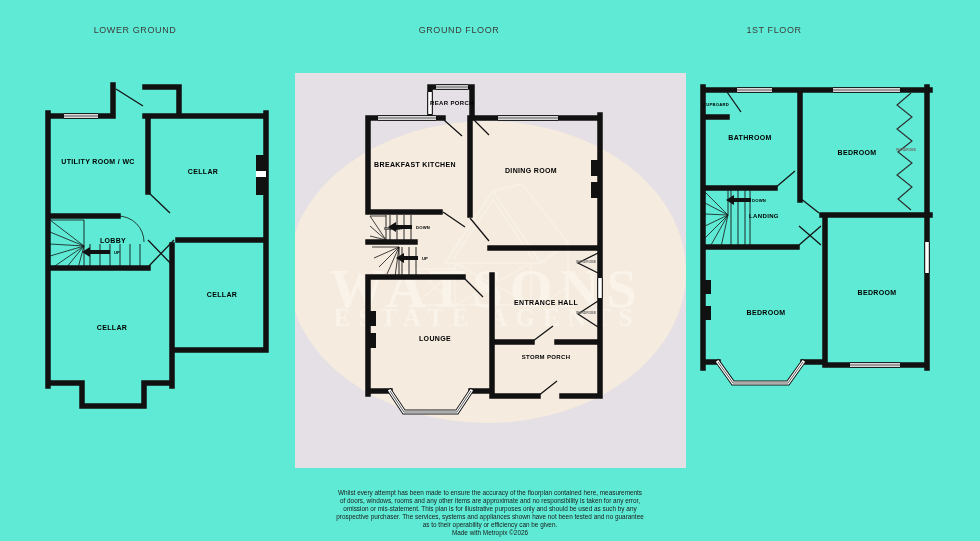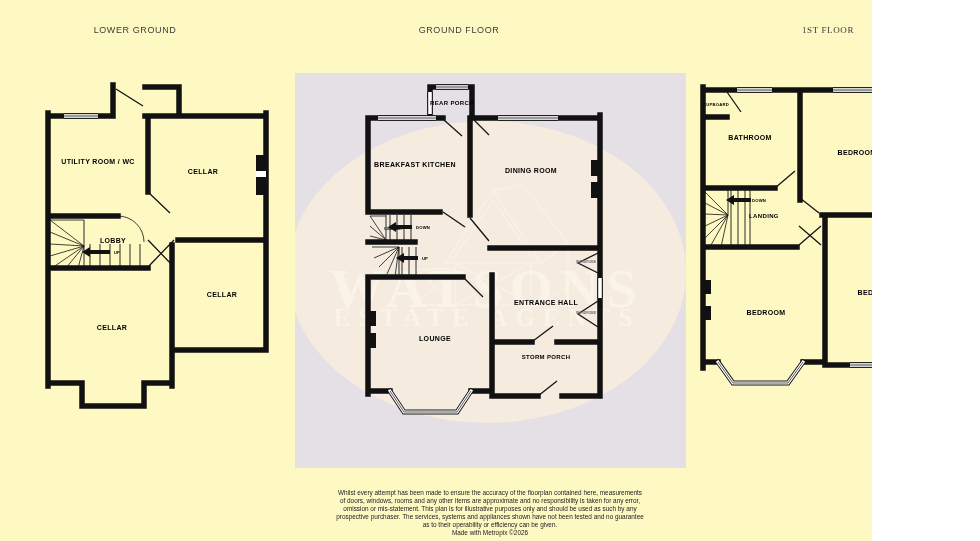--- a/index.html
+++ b/index.html
@@ -3,21 +3,21 @@
 <meta charset="utf-8">
 <style>
   :root{
     --ground-bg:#e4e0e5;
     --wm-fill:#f5ebdf;
     --wm-text:#faf3e9;
     --wall:#111111;
   }
   html,body{margin:0;padding:0;background:#fff;}
   #canvas{
-    position:relative;width:872px;height:541px;background:#fef9c3;overflow:hidden;
+    position:relative;width:980px;height:541px;background:#5eead4;overflow:hidden;
     font-family:"Liberation Sans", sans-serif;
   }
   .floor-title{
     position:absolute;transform:translate(-50%,-50%);
     font-size:9px;letter-spacing:.6px;color:#3c3c3c;white-space:nowrap;z-index:3;
   }
   .ground-bg{
     position:absolute;left:295px;top:73px;width:391px;height:395px;
     background:var(--ground-bg);overflow:hidden;z-index:1;
   }
@@ -66,21 +66,21 @@
     position:absolute;left:0;top:489px;width:980px;text-align:center;z-index:3;
     font-size:6.4px;line-height:7.9px;color:#1a1a1a;
   }
 </style>
 </head>
 <body>
 <div id="canvas">
 
 <div class="floor-title" style="left:135px;top:30px;">LOWER GROUND</div>
 <div class="floor-title" style="left:459px;top:30px;text-align:right;">GROUND FLOOR</div>
-<div class="floor-title" style="left:828px;top:30px;font-family:Liberation Serif, serif;">1ST FLOOR</div>
+<div class="floor-title" style="left:774px;top:30px;">1ST FLOOR</div>
 
 <div class="ground-bg">
   <div class="wm-ellipse"></div>
   <svg class="wm-logo" width="384" height="302" viewBox="0 0 384 302">
     <g stroke="#f9f1e6" stroke-width="2" fill="none" opacity="0.95">
       <path d="M150,190 L198,118 L246,190 Z"></path>
       <path d="M158,186 L198,127 L238,186"></path>
       <path d="M198,118 L227,111 L273,170 L246,190"></path>
       <rect x="160" y="190" width="76" height="42"></rect>
       <path d="M160,190 L236,232 M236,190 L160,232"></path>

